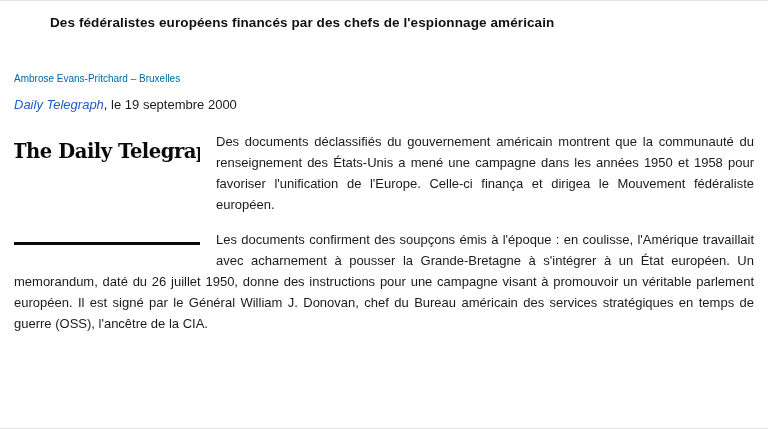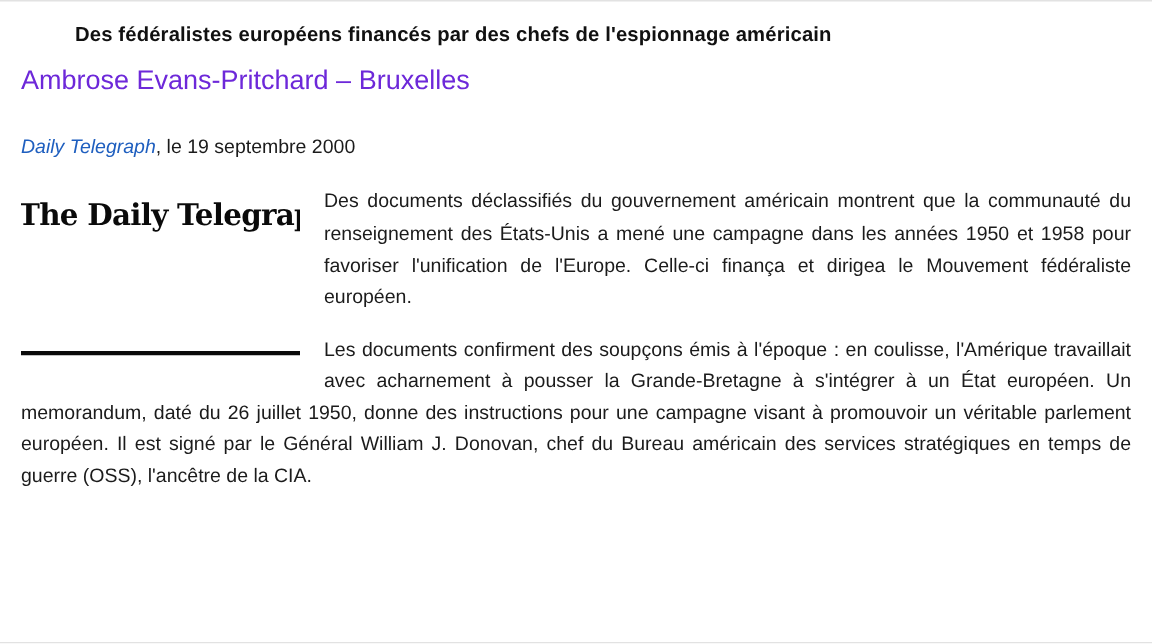--- a/index.html
+++ b/index.html
@@ -40,28 +40,28 @@
     font-size: 13.5px;
     font-weight: bold;
     line-height: 1.3;
     margin: 4px 0 0 0;
     letter-spacing: 0.1px;
     color: #111111;
     padding-left: 36px;
   }
 
   .byline {
-    margin-top: 8px;
-    font-size: 18px;
+    margin-top: 40px;
+    font-size: 10px;
     line-height: 1.45;
-    color: #6d28d9;
+    color: #0369a1;
   }
 
   .source-line {
-    margin-top: 23px;
+    margin-top: 10px;
     font-size: 13px;
     line-height: 1.45;
   }
   .source-name {
     font-style: italic;
     color: #1f5fbf;
     text-decoration: none;
   }
   .source-rest {
     color: #1b1b1b;

